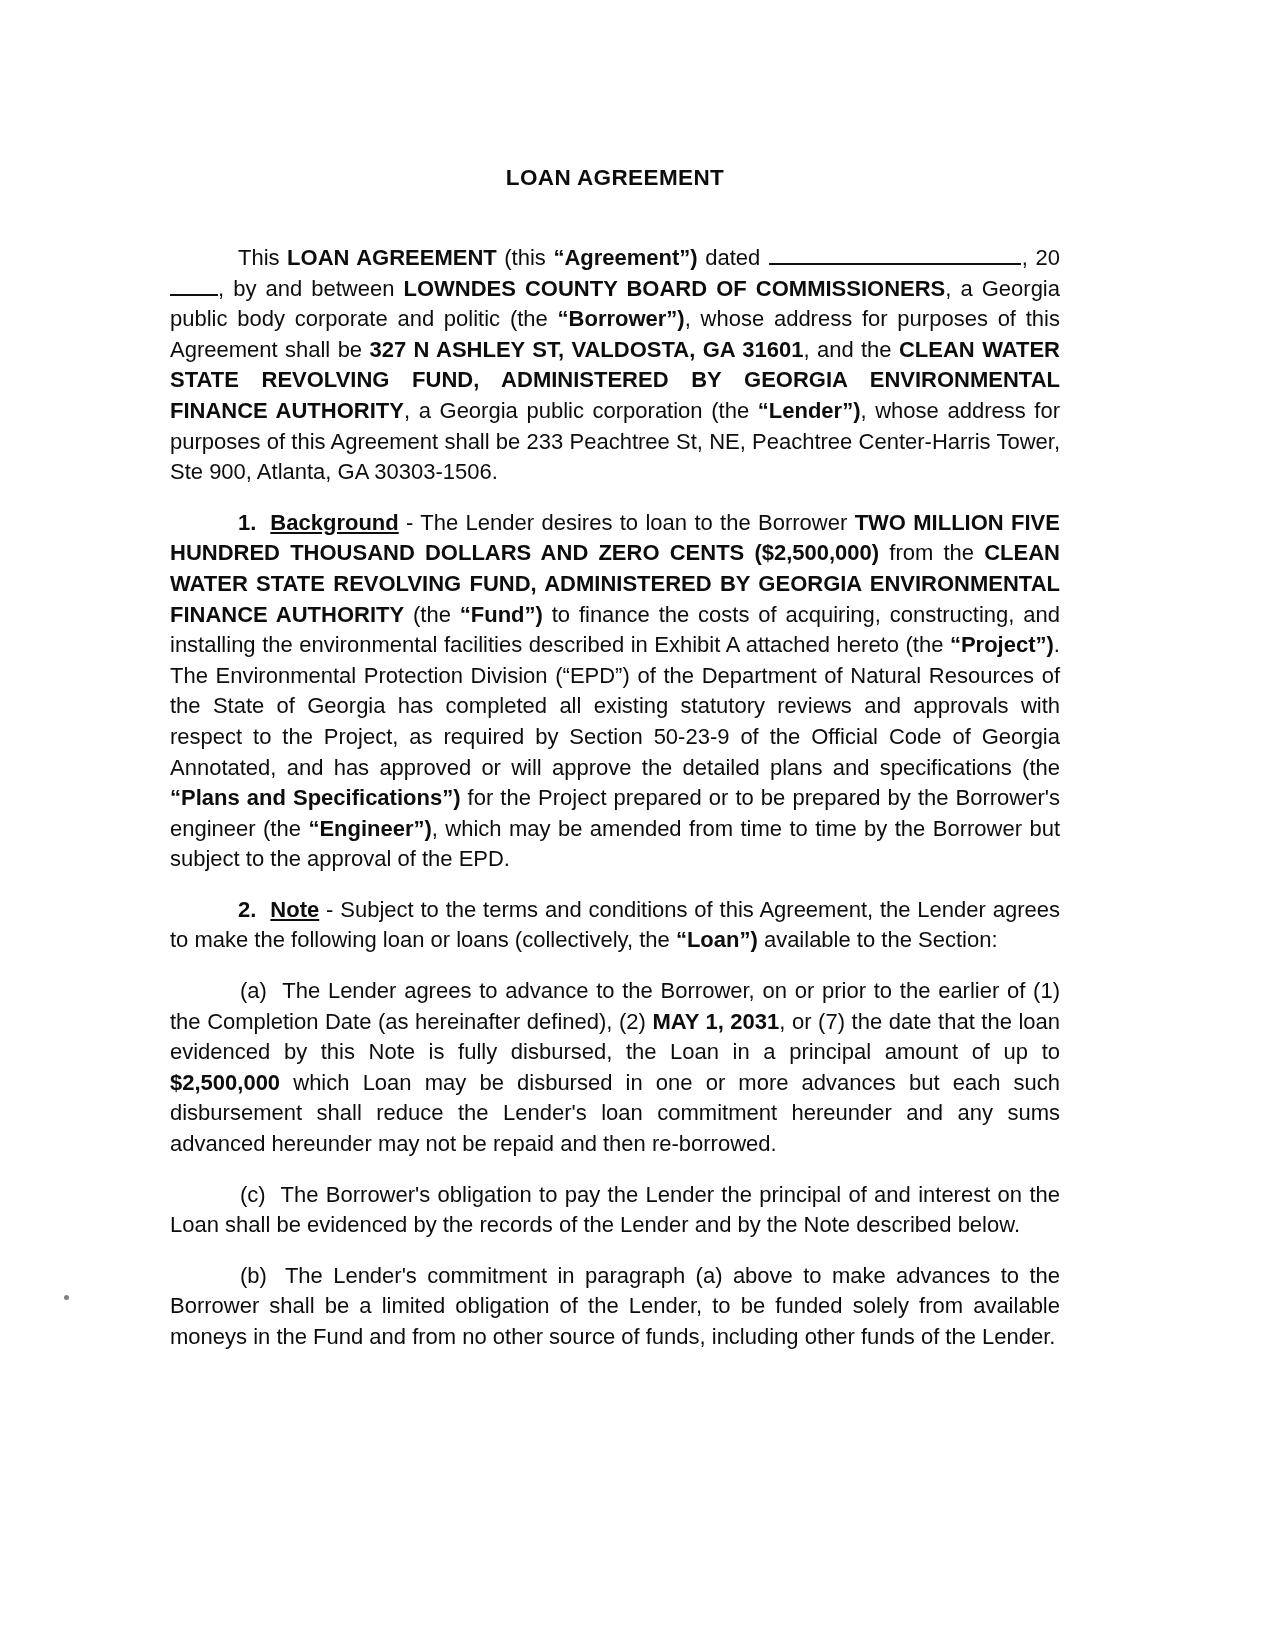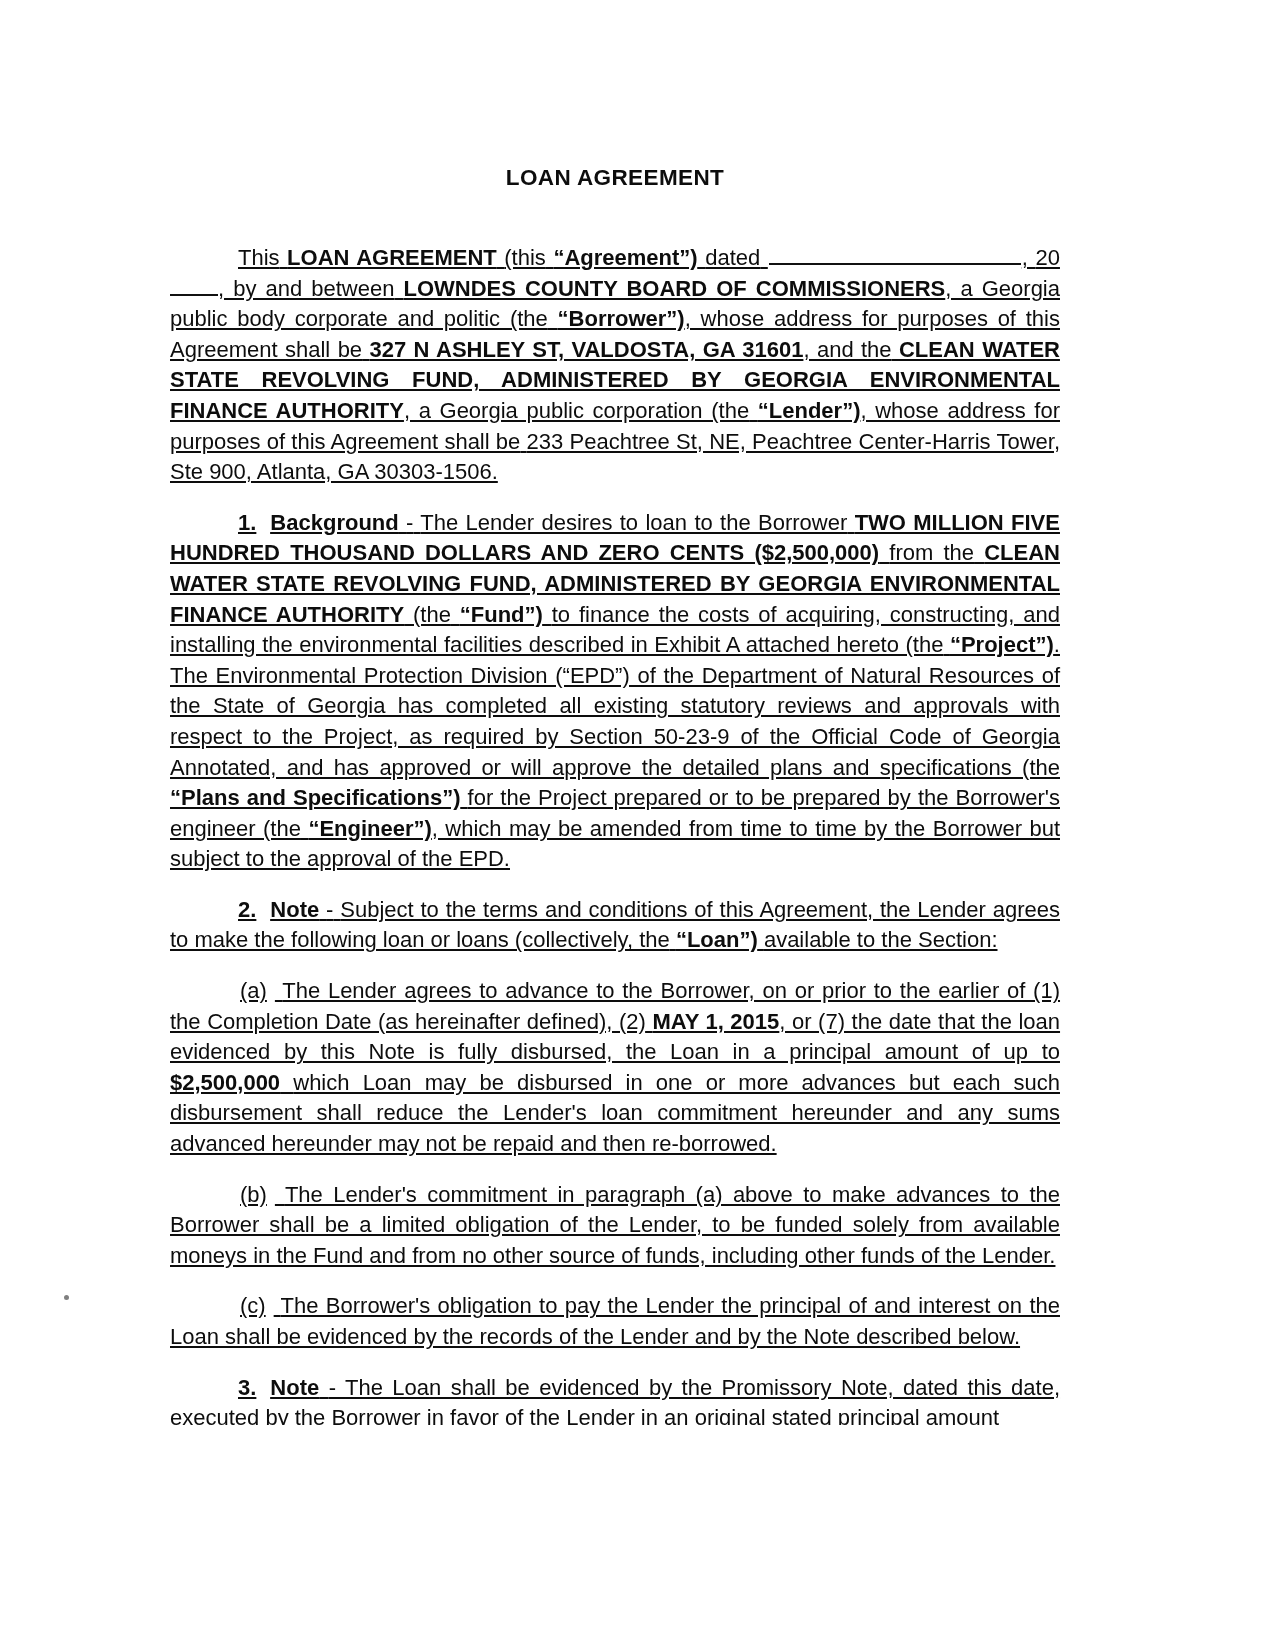--- a/index.html
+++ b/index.html
@@ -35,21 +35,20 @@
     margin-top: 165px;
     margin-bottom: 0;
   }
   .para {
     font-size: 22px;
     line-height: 30.6px;
     text-align: justify;
     text-justify: inter-word;
     margin: 0;
     hyphens: none;
-    text-decoration: underline;
   }
   .para + .para {
     margin-top: 20px;
   }
   .para.first {
     margin-top: 52px;
   }
   .indent {
     display: inline-block;
     width: 68px;
@@ -157,40 +156,35 @@
       <span class="indent"></span><span class="num">2.</span><span class="gap"></span><span class="u">Note</span>
       <span>-</span>
       <span>Subject to the terms and conditions of this Agreement, the Lender agrees to make the following loan or loans (collectively, the</span>
       <b>“Loan”)</b>
       <span>available to the Section:</span>
     </p>
 
     <p class="para">
       <span class="indent-sm"></span><span>(a)</span><span class="gap-sm"></span>
       <span>The Lender agrees to advance to the Borrower, on or prior to the earlier of (1) the Completion Date (as hereinafter defined), (2)</span>
-      <b>MAY 1, 2015</b><span>, or (7) the date that the loan evidenced by this Note is fully disbursed, the Loan in a principal amount of up to</span>
+      <b>MAY 1, 2031</b><span>, or (7) the date that the loan evidenced by this Note is fully disbursed, the Loan in a principal amount of up to</span>
       <b>$2,500,000</b>
       <span>which Loan may be disbursed in one or more advances but each such disbursement shall reduce the Lender's loan commitment hereunder and any sums advanced hereunder may not be repaid and then re-borrowed.</span>
-    </p>
-
-    <p class="para">
-      <span class="indent-sm"></span><span>(b)</span><span class="gap-sm"></span>
-      <span>The Lender's commitment in paragraph (a) above to make advances to the Borrower shall be a limited obligation of the Lender, to be funded solely from available moneys in the Fund and from no other source of funds, including other funds of the Lender.</span>
     </p>
 
     <p class="para">
       <span class="indent-sm"></span><span>(c)</span><span class="gap-sm"></span>
       <span>The Borrower's obligation to pay the Lender the principal of and interest on the Loan shall be evidenced by the records of the Lender and by the Note described below.</span>
     </p>
 
     <p class="para">
-      <span class="indent"></span><span class="num">3.</span><span class="gap"></span><span class="u">Note</span>
-      <span>-</span>
-      <span>The Loan shall be evidenced by the Promissory Note, dated this date, executed by the Borrower in favor of the Lender in an original stated principal amount</span>
+      <span class="indent-sm"></span><span>(b)</span><span class="gap-sm"></span>
+      <span>The Lender's commitment in paragraph (a) above to make advances to the Borrower shall be a limited obligation of the Lender, to be funded solely from available moneys in the Fund and from no other source of funds, including other funds of the Lender.</span>
     </p>
+
 
   </div>
 
   <div class="footer">
     <span>- 1 -</span>
   </div>
 
 </div>
 
 </body></html>

